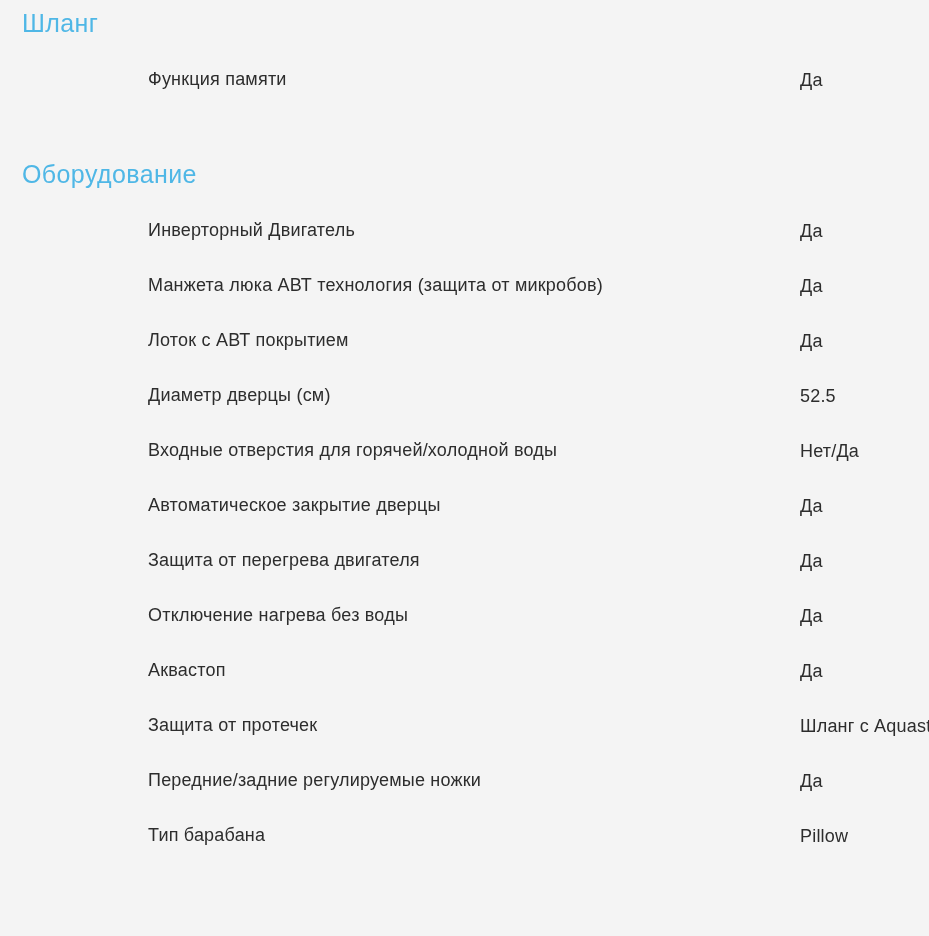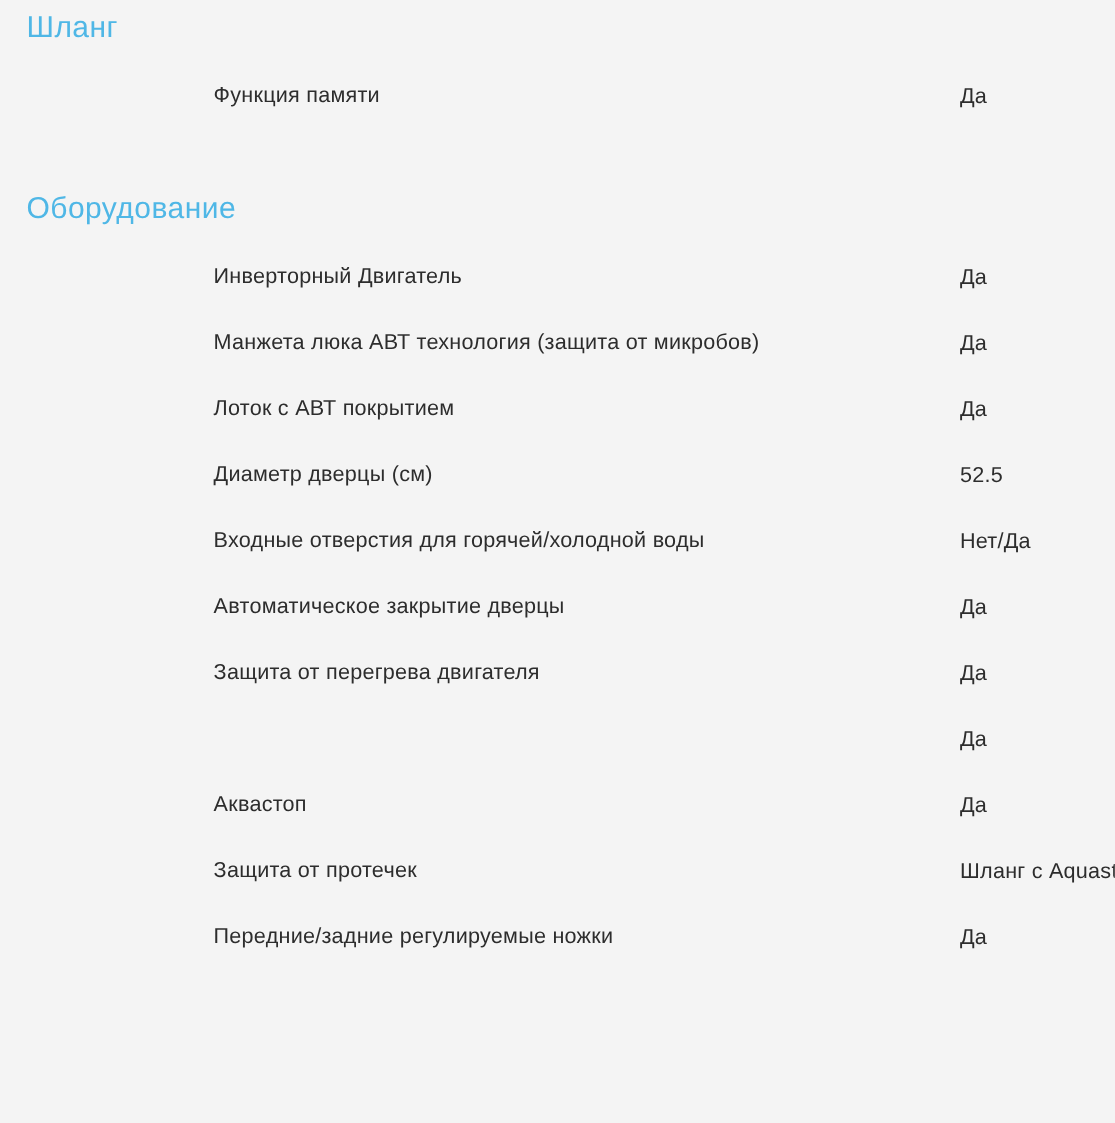--- a/index.html
+++ b/index.html
@@ -30,21 +30,20 @@
     color:var(--accent);
     margin-left:22px;
   }
   .rows{margin-top:14px;}
   .section-equipment .section-title{margin-top:52px;}
   .row{
     position:relative;
     height:55px;
     display:flex;
     align-items:center;
-    padding-left:30px;
   }
   .row-label{
     margin-left:148px;
     font-size:18px;
     letter-spacing:0.2px;
     white-space:nowrap;
     display:inline-flex;
     align-items:center;
   }
   .row-value{
@@ -119,36 +118,41 @@
         <span class="row-label">Автоматическое закрытие дверцы</span>
         <span class="row-value">Да</span>
       </div>
 
       <div class="row">
         <span class="row-label">Защита от перегрева двигателя</span>
         <span class="row-value">Да</span>
       </div>
 
       <div class="row">
+        <span class="row-label">Отключение нагрева без воды</span>
         <span class="row-value">Да</span>
       </div>
 
       <div class="row">
         <span class="row-label">Аквастоп</span>
         <span class="row-value">Да</span>
       </div>
 
       <div class="row">
         <span class="row-label">Защита от протечек</span>
         <span class="row-value">Шланг с Aquastop</span>
       </div>
 
       <div class="row">
         <span class="row-label">Передние/задние регулируемые ножки</span>
         <span class="row-value">Да</span>
       </div>
 
+      <div class="row">
+        <span class="row-label">Тип барабана</span>
+        <span class="row-value">Pillow</span>
+      </div>
 
 
     </div>
   </section>
 
 </div>
 
 </body></html>

